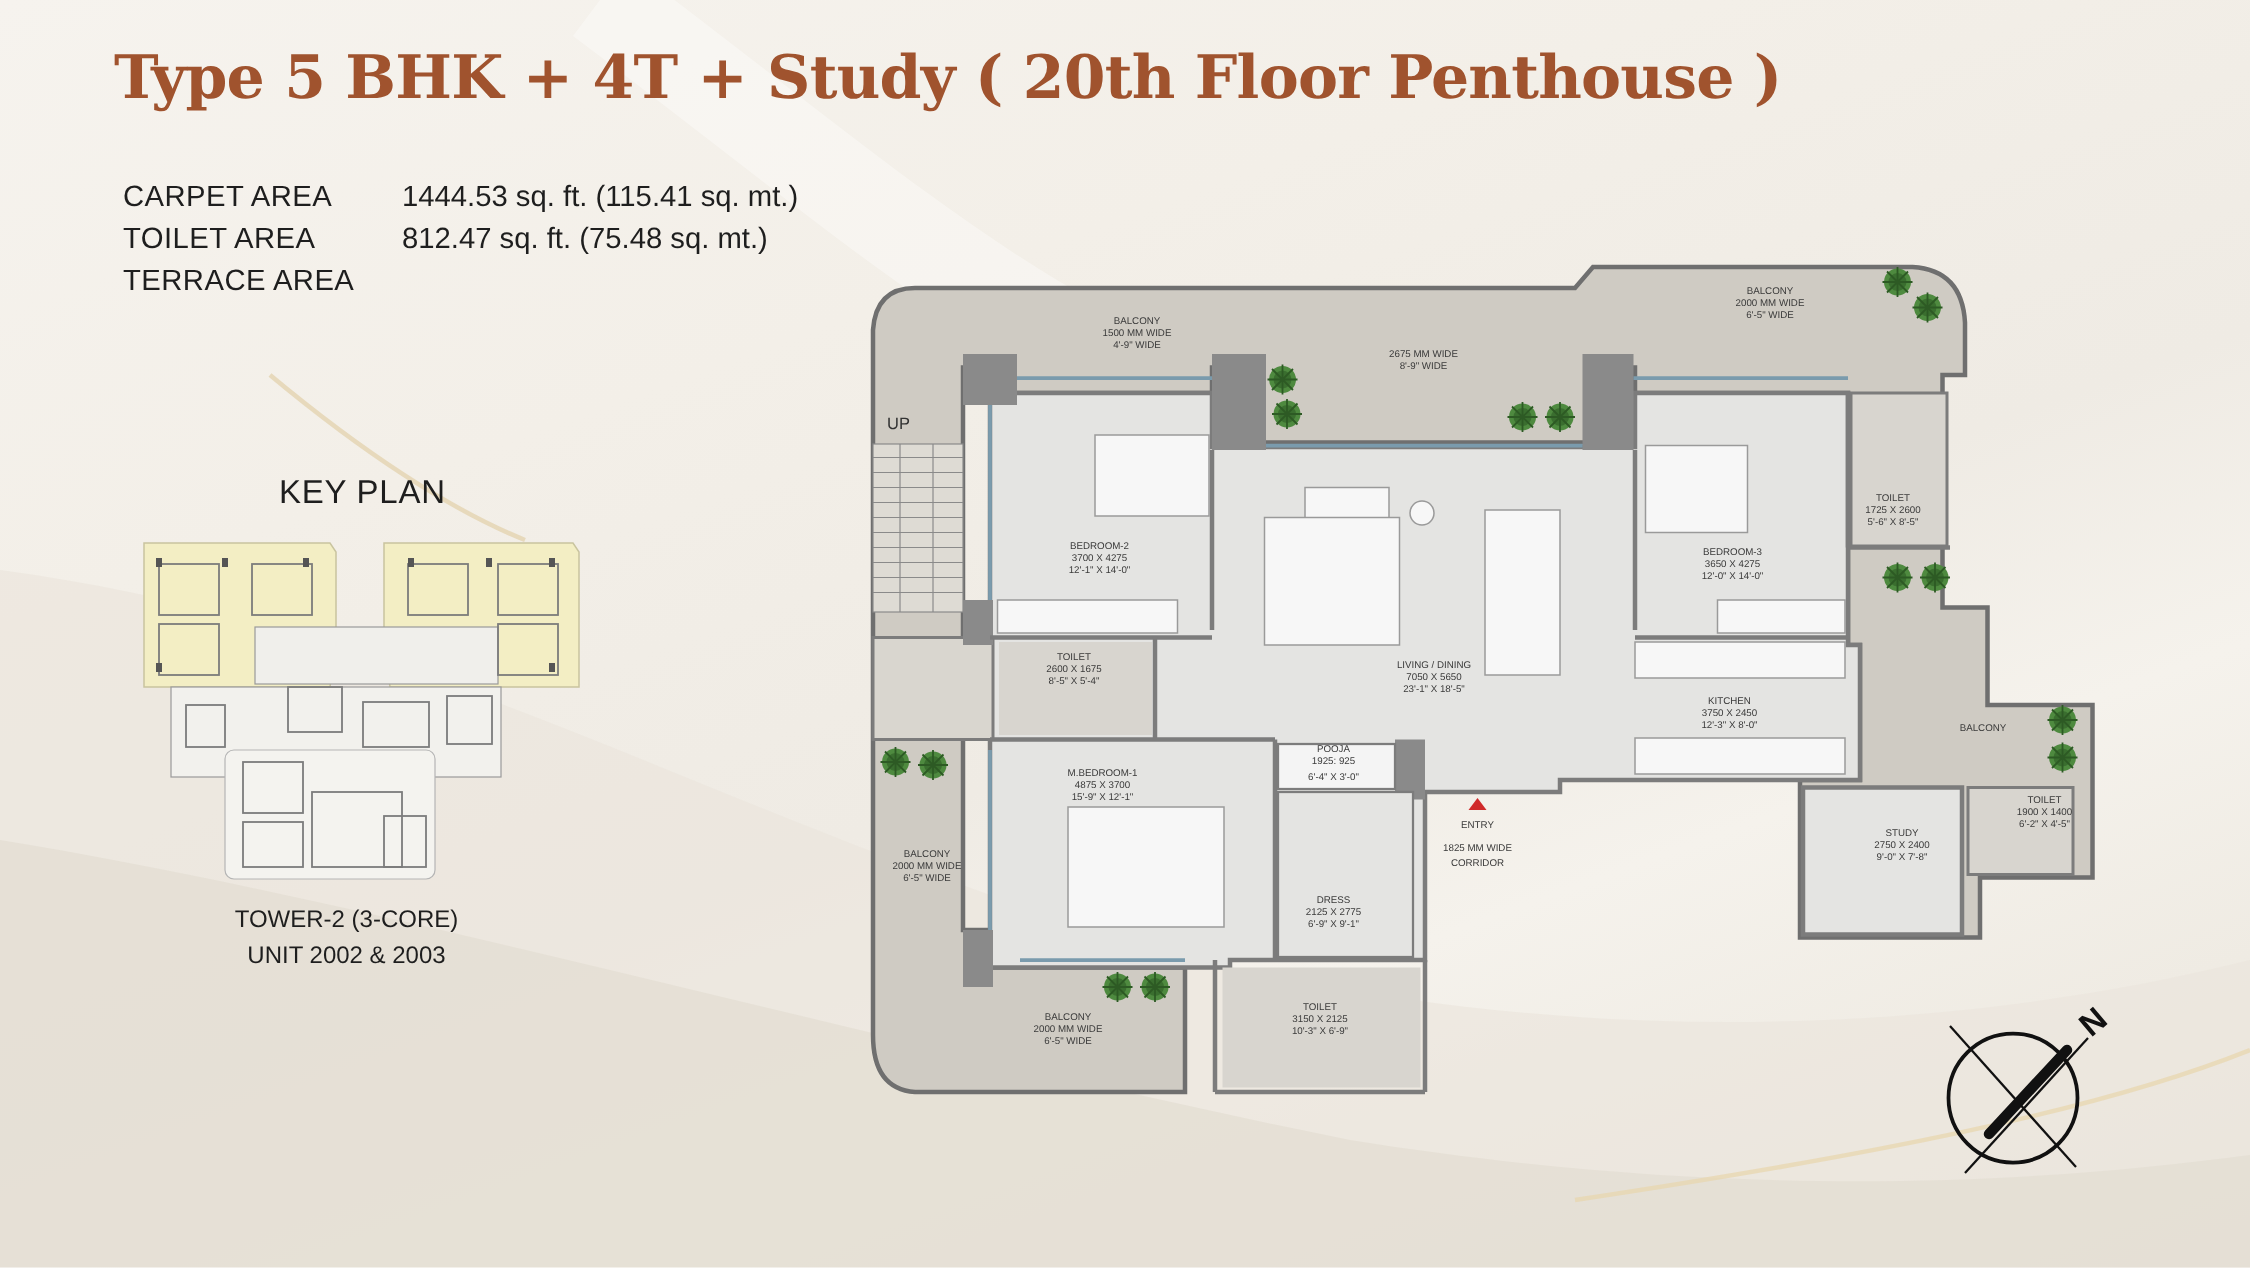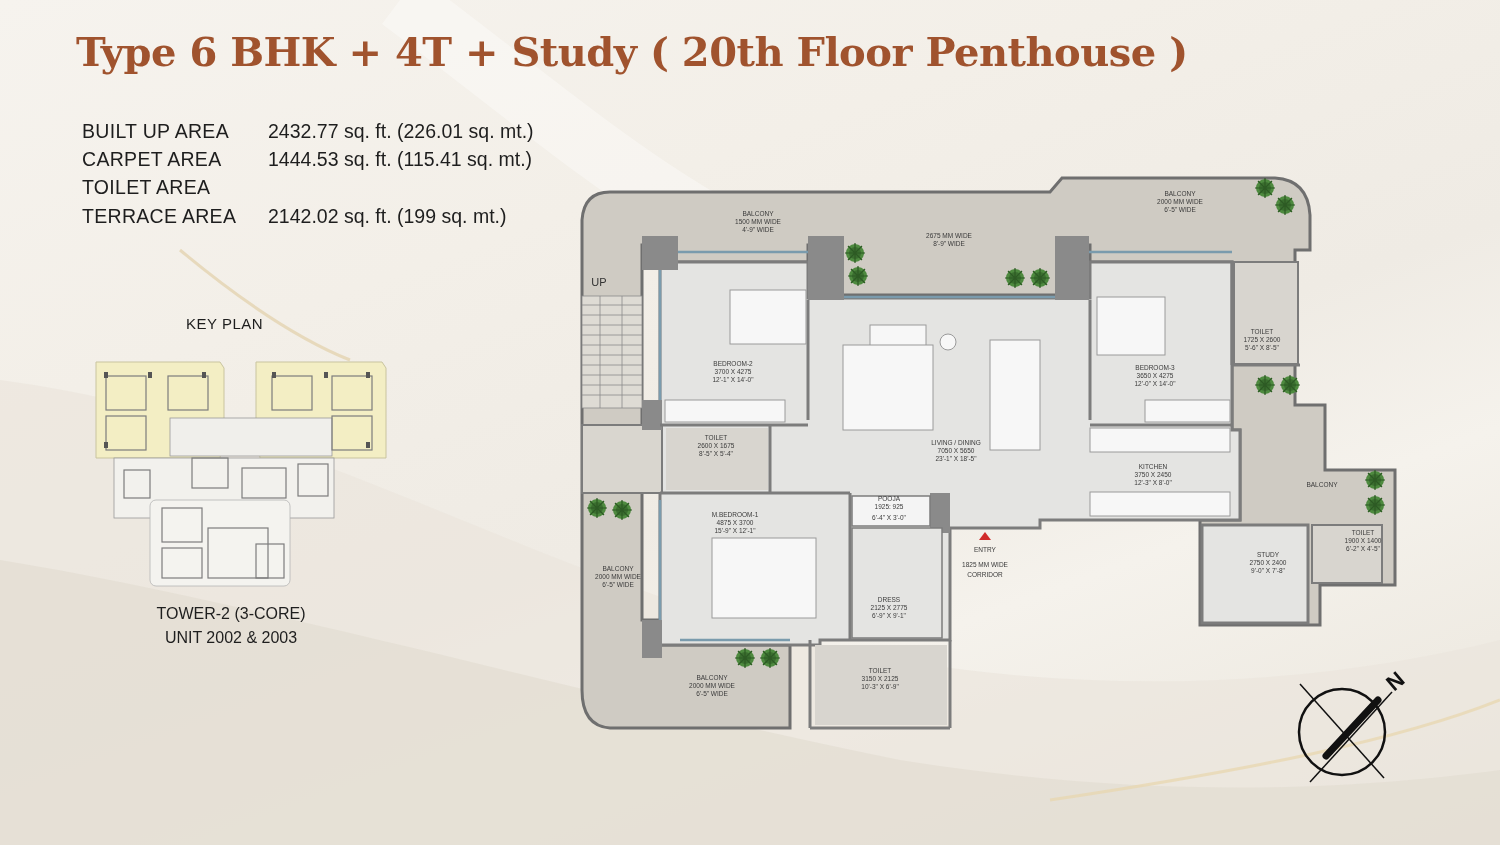--- a/index.html
+++ b/index.html
@@ -12,55 +12,51 @@
   .bg-swoosh { position:absolute; inset:0; pointer-events:none; }
   .title {
     position:absolute; left:76px; top:28px;
     font-family:"DejaVu Serif", serif; font-weight:bold;
     font-size:40px; color:#a0532e; letter-spacing:-0.5px;
   }
   .areas { position:absolute; left:82px; top:117px; }
   .area-row { display:flex; height:28.3px; align-items:center; font-size:19.5px; color:#1e1e1e; }
   .area-label { width:186px; letter-spacing:0.3px; }
   .area-value { }
-  .keyplan-title { position:absolute; left:186px; top:315px; font-size:15px; color:#1e1e1e; letter-spacing:0.5px; }
+  .keyplan-title { position:absolute; left:186px; top:315px; font-size:22px; color:#1e1e1e; letter-spacing:0.5px; }
   .keyplan { position:absolute; left:92px; top:358px; width:296px; height:230px; }
   .tower-info { position:absolute; left:120px; top:602px; width:222px; text-align:center; font-size:16px; line-height:24px; color:#1e1e1e; }
   .plan { position:absolute; left:575px; top:170px; width:840px; height:570px; }
   .plan-label { font-family:"Liberation Sans", sans-serif; fill:#3a3a3a; font-size:6.5px; text-anchor:middle; }
   .compass { position:absolute; left:1290px; top:670px; width:120px; height:120px; }
 </style>
 </head>
 <body>
 
 <svg class="bg-swoosh" viewBox="0 0 1500 845" preserveAspectRatio="none">
   <path d="M0,380 C300,420 500,560 800,640 C1050,700 1300,690 1500,640 L1500,845 L0,845 Z" fill="#ebe6dd" opacity="0.7"></path>
   <path d="M0,560 C250,600 600,700 900,760 C1150,800 1350,790 1500,770 L1500,845 L0,845 Z" fill="#e3ddd2" opacity="0.7"></path>
   <path d="M180,250 C240,300 300,340 350,360" stroke="#e4d3b0" stroke-width="3" fill="none" opacity="0.8"></path>
   <path d="M1050,800 C1250,770 1400,740 1500,700" stroke="#e8d6ad" stroke-width="3" fill="none" opacity="0.7"></path>
   <path d="M400,0 C600,150 700,250 900,300" stroke="#ffffff" stroke-width="60" fill="none" opacity="0.35"></path>
 </svg>
 
-<div class="title">Type 6 BHK + 4T + Study ( 20th Floor Penthouse )</div>
+<div class="title">Type 5 BHK + 4T + Study ( 20th Floor Penthouse )</div>
 
 <div class="areas">
-  <div class="area-row">
-    <span class="area-label">BUILT UP AREA</span>
-    <span class="area-value">2432.77 sq. ft. (226.01 sq. mt.)</span>
-  </div>
   <div class="area-row">
     <span class="area-label">CARPET AREA</span>
     <span class="area-value">1444.53 sq. ft. (115.41 sq. mt.)</span>
   </div>
   <div class="area-row">
     <span class="area-label">TOILET AREA</span>
+    <span class="area-value">812.47 sq. ft. (75.48 sq. mt.)</span>
   </div>
   <div class="area-row">
     <span class="area-label">TERRACE AREA</span>
-    <span class="area-value">2142.02 sq. ft. (199 sq. mt.)</span>
   </div>
 </div>
 
 <div class="keyplan-title">KEY PLAN</div>
 
 <svg class="keyplan" viewBox="0 0 296 230">
 
   <path d="M4,4 L128,4 L132,10 L132,64 L128,100 L4,100 Z" fill="#f3eec4" stroke="#c9c49f" stroke-width="1"></path>
   <path d="M164,4 L290,4 L294,10 L294,100 L168,100 L164,64 Z" fill="#f3eec4" stroke="#c9c49f" stroke-width="1"></path>
 

